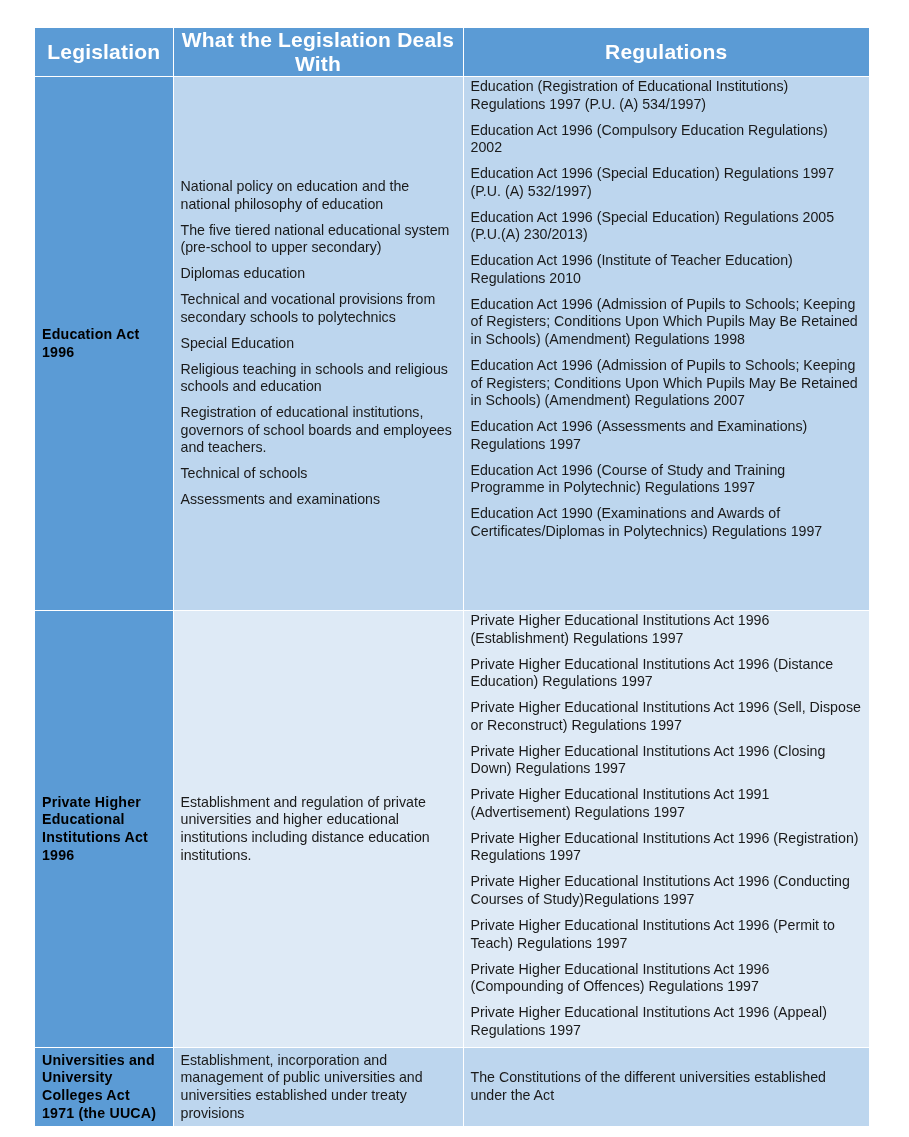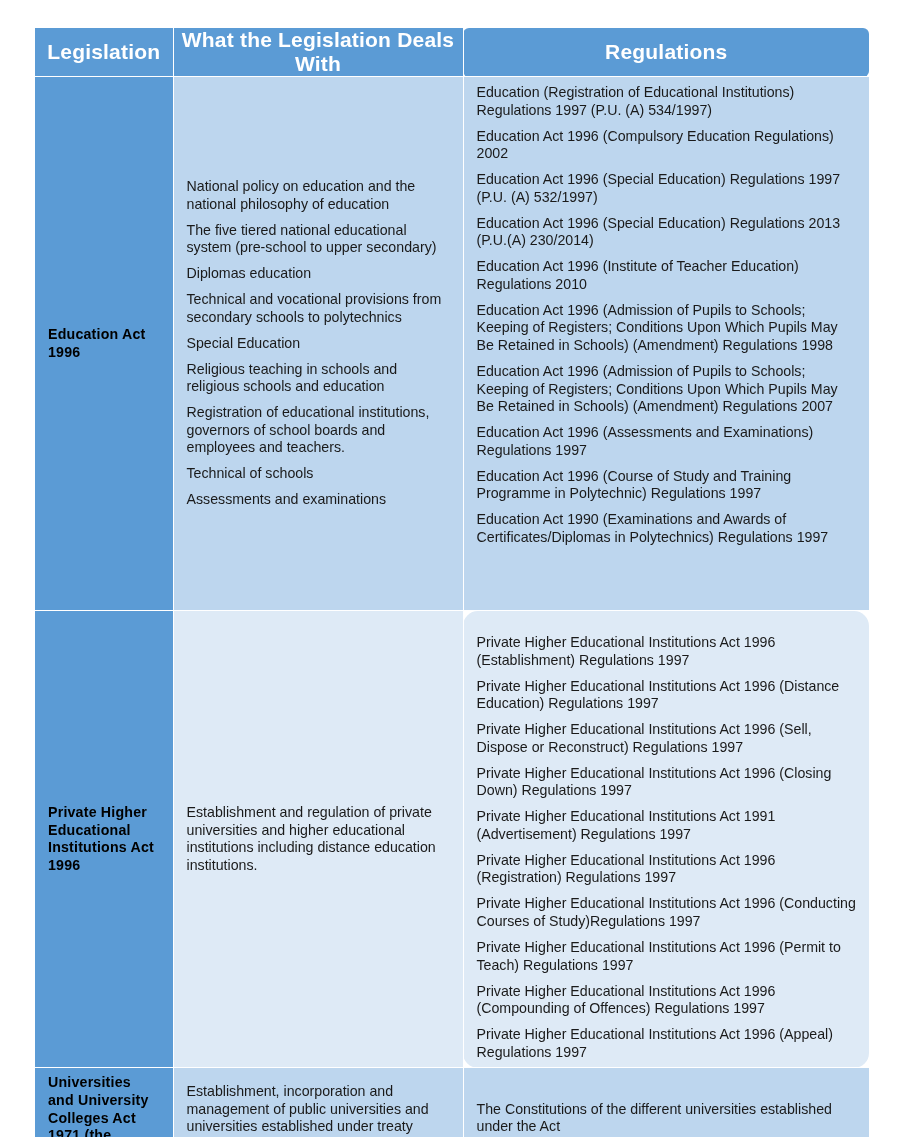--- a/index.html
+++ b/index.html
@@ -11,40 +11,40 @@
     table.legis col.c1 { width: 138px; }
     table.legis col.c2 { width: 290px; }
     table.legis col.c3 { width: 406px; }
     th {
       background: #5b9bd5; color: #ffffff; font-weight: bold; font-size: 21px;
       height: 29px; padding: 0 6px; text-align: center; vertical-align: middle;
       border: 1px solid #ffffff; border-top: none;
       letter-spacing: 0.2px;
     }
     th:first-child { border-left: none; }
-    th:last-child { border-right: none; border-radius: 6px; }
+    th:last-child { border-right: none; }
     td {
       border: 1px solid #ffffff; vertical-align: middle; font-size: 14.2px;
       line-height: 17.6px; color: #1a1a1a; padding: 0 7px;
     }
     td.leg {
       background: #5b9bd5; color: #000000; font-weight: bold; border-left: none;
       letter-spacing: 0.2px;
     }
     tr.dark td.mid, tr.dark td.reg { background: #bdd6ee; }
     tr.light td.mid, tr.light td.reg { background: #deeaf6; }
     td.reg { border-right: none; }
     tr.r1 td { height: 532px; }
     tr.r2 td { height: 435px; }
     tr.r3 td { height: 78px; }
     tr.r3 td.reg { vertical-align: middle; }
-    .para { margin: 6px; padding: 0; }
+    .para { margin: 0; padding: 0; }
     .para + .para { margin-top: 8.4px; }
     td.reg.r1reg { vertical-align: top; padding-top: 1px; }
-    td.reg.r2reg { vertical-align: top; padding-top: 17px; border-radius: 15px; }
+    td.reg.r2reg { vertical-align: top; padding-top: 1px; }
     td.leg .para { letter-spacing: 0.2px; }
   </style>
 </head>
 <body>
 
 <table class="legis">
   <colgroup>
       <col class="c1">
       <col class="c2">
       <col class="c3">
@@ -70,21 +70,21 @@
         <p class="para">Special Education</p>
         <p class="para">Religious teaching in schools and religious schools and education</p>
         <p class="para">Registration of educational institutions, governors of school boards and employees and teachers.</p>
         <p class="para">Technical of schools</p>
         <p class="para">Assessments and examinations</p>
       </td>
       <td class="reg r1reg">
         <p class="para">Education (Registration of Educational Institutions) Regulations 1997 (P.U. (A)  534/1997)</p>
         <p class="para">Education Act 1996 (Compulsory Education Regulations) 2002</p>
         <p class="para">Education Act 1996 (Special Education) Regulations 1997 (P.U. (A) 532/1997)</p>
-        <p class="para">Education Act 1996 (Special Education) Regulations 2013 (P.U.(A) 230/2014)</p>
+        <p class="para">Education Act 1996 (Special Education) Regulations 2005 (P.U.(A) 230/2013)</p>
         <p class="para">Education Act 1996 (Institute of Teacher Education) Regulations 2010</p>
         <p class="para">Education Act 1996 (Admission of Pupils to Schools; Keeping of Registers; Conditions Upon Which Pupils May Be Retained in Schools) (Amendment) Regulations 1998</p>
         <p class="para">Education Act 1996 (Admission of Pupils to Schools; Keeping of Registers; Conditions Upon Which Pupils May Be Retained in Schools) (Amendment) Regulations 2007</p>
         <p class="para">Education Act 1996 (Assessments and Examinations) Regulations 1997</p>
         <p class="para">Education Act 1996 (Course of Study and Training Programme in Polytechnic) Regulations 1997</p>
         <p class="para">Education Act 1990  (Examinations and Awards of Certificates/Diplomas in Polytechnics) Regulations 1997</p>
       </td>
     </tr>
 
     <tr class="r2 light">

